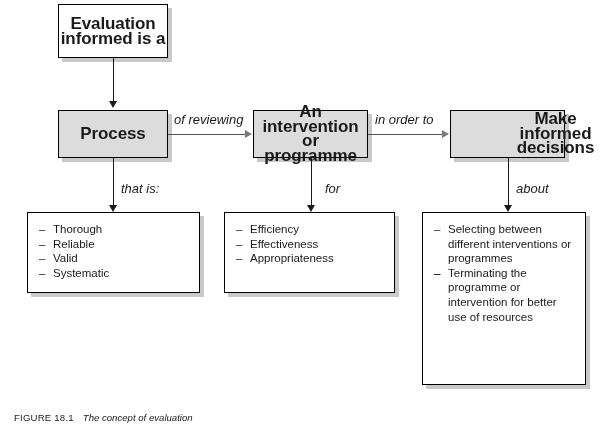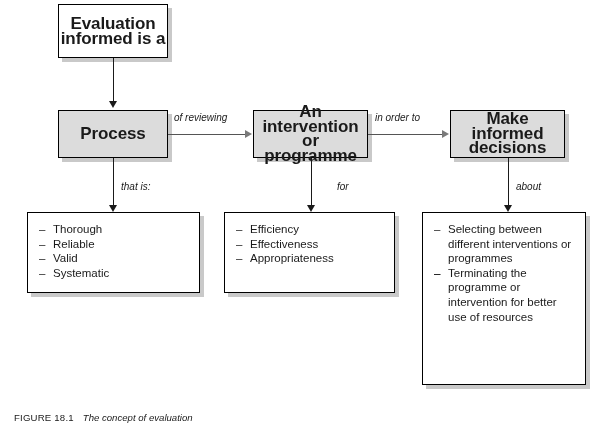--- a/index.html
+++ b/index.html
@@ -91,21 +91,21 @@
   .arrow-right {
     position: absolute;
     width: 0; height: 0;
     border-top: 4.2px solid transparent;
     border-bottom: 4.2px solid transparent;
     border-left: 7px solid #7a7a7a;
   }
 
   .edge-label {
     position: absolute;
-    font-size: 10px;
+    font-size: 13px;
     font-style: italic;
     white-space: nowrap;
     color: #1a1a1a;
   }
 
   
   .caption {
     position: absolute;
     left: 14px;
     top: 412px;
@@ -141,42 +141,42 @@
     <div class="box-title">Process</div>
   </div>
 
   <div class="box shaded" style="left:253px; top:110px; width:115px; height:48px;">
     <div class="box-title">
       <span>An intervention</span><br>
       <span>or programme</span>
     </div>
   </div>
 
-  <div class="box shaded" style="left:450px; top:110px; width:115px; height:48px;">
+  <div class="box shaded" style="left:450px; top:110px; width:115px; height:48px;padding-left:48px;">
     <div class="box-title">
       <span>Make informed</span><br>
       <span>decisions</span>
     </div>
   </div>
 
   <div class="hline" style="left:168px; top:133.5px; width:78px;"></div>
   <div class="arrow-right" style="left:245px; top:130px;"></div>
   <div class="edge-label" style="left:174px; top:112px;">of reviewing</div>
 
   <div class="hline" style="left:368px; top:133.5px; width:75px;"></div>
   <div class="arrow-right" style="left:442px; top:130px;"></div>
   <div class="edge-label" style="left:375px; top:112px;">in order to</div>
 
   <div class="vline" style="left:112.5px; top:158px; height:49px;"></div>
   <div class="arrow-down" style="left:109px; top:205px;"></div>
   <div class="edge-label" style="left:121px; top:181px;">that is:</div>
 
   <div class="vline" style="left:310.5px; top:158px; height:49px;"></div>
   <div class="arrow-down" style="left:307px; top:205px;"></div>
-  <div class="edge-label" style="left:337px; top:181px;">for</div>
+  <div class="edge-label" style="left:325px; top:181px;">for</div>
 
   <div class="vline" style="left:507.5px; top:158px; height:49px;"></div>
   <div class="arrow-down" style="left:504px; top:205px;"></div>
   <div class="edge-label" style="left:516px; top:181px;">about</div>
 
   <div class="box" style="left:27px; top:212px; width:173px; height:81px;">
     <ul class="list">
       <li><span class="dash">–</span><span>Thorough</span></li>
       <li><span class="dash">–</span><span>Reliable</span></li>
       <li><span class="dash">–</span><span>Valid</span></li>

